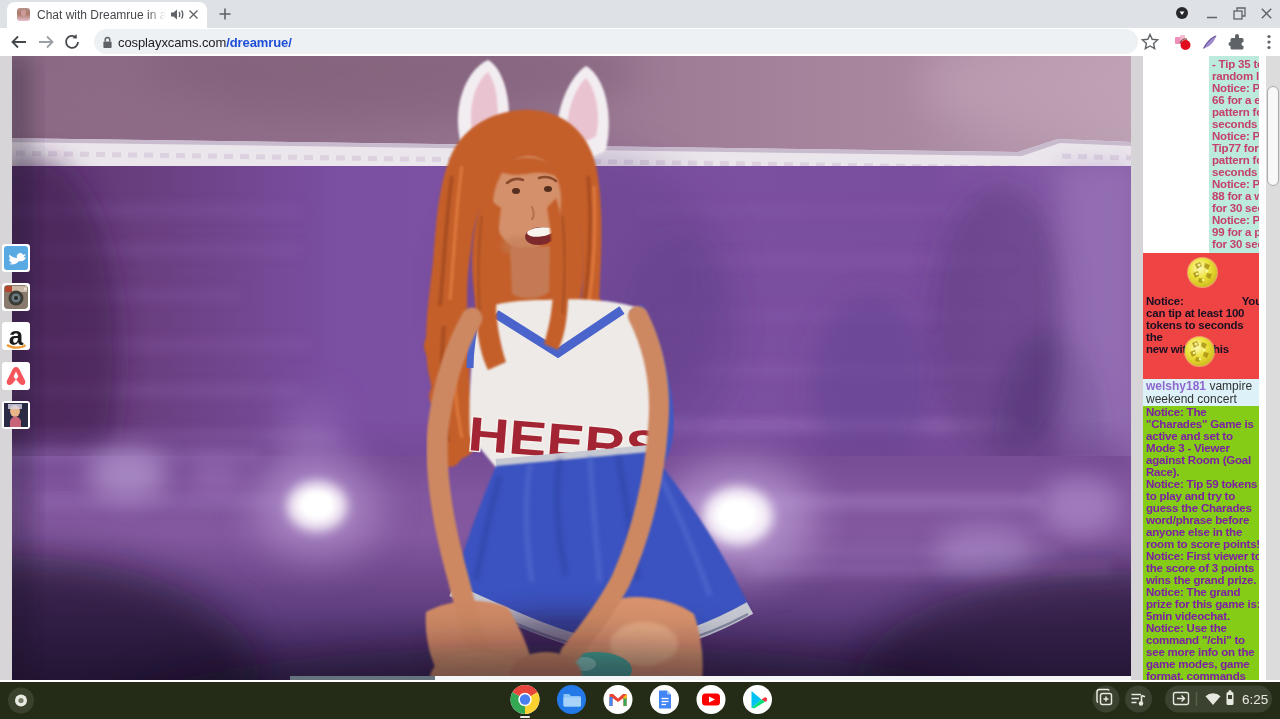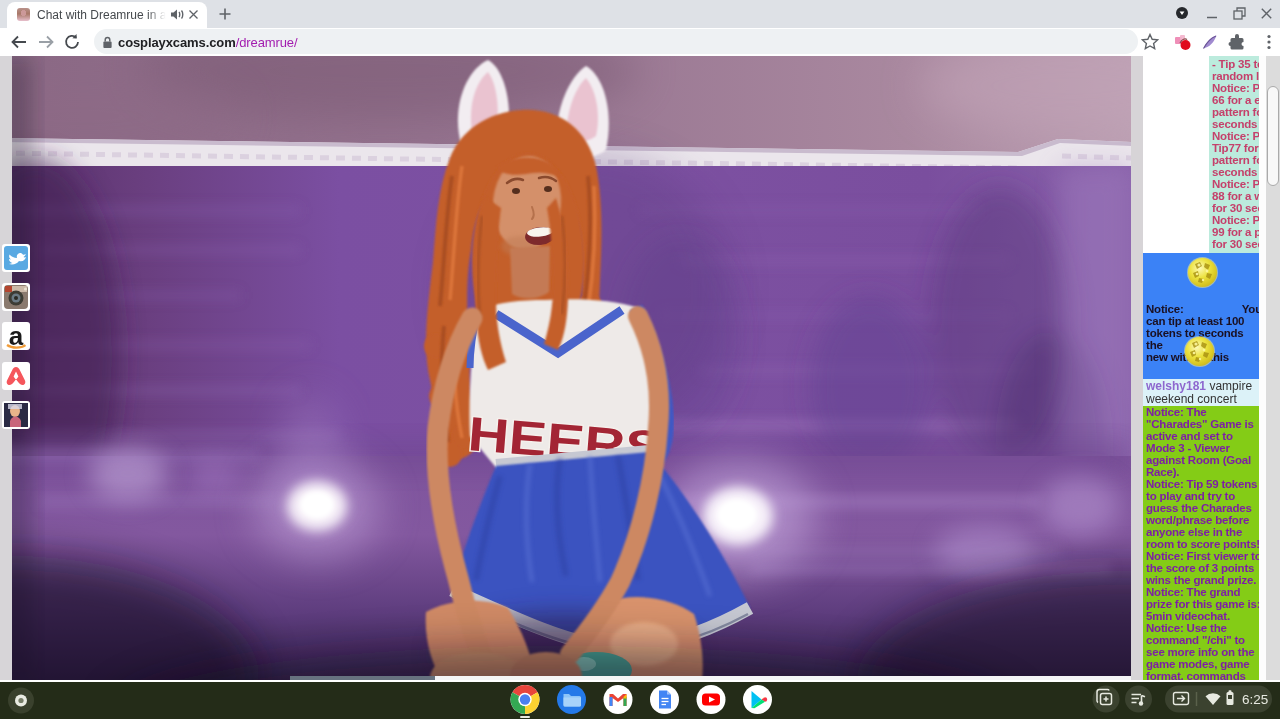--- a/index.html
+++ b/index.html
@@ -6,30 +6,30 @@
 
 #tabstrip{left:0;top:0;width:1280px;height:28px;background:#dee1e6;}
 #tab{left:7px;top:2px;width:200px;height:26px;background:#fff;border-radius:8px 8px 0 0;}
 #favicon{left:17px;top:8px;width:13px;height:13px;border-radius:3px;background:radial-gradient(circle at 50% 38%, #c99 0 3px, transparent 3px),linear-gradient(180deg,#b9918a 0%,#a87868 45%,#e7bfcc 100%);}
 #tabtitle{left:37px;top:8px;width:130px;height:14px;font-size:12px;color:#45494d;white-space:nowrap;overflow:hidden;}
 #tabfade{left:147px;top:7px;width:22px;height:16px;background:linear-gradient(90deg,rgba(255,255,255,0),#fff 85%);}
 
 #toolbar{left:0;top:28px;width:1280px;height:28px;background:#fff;}
 #omnibox{left:94px;top:29px;width:1044px;height:25px;border-radius:12.5px;background:#eef1f3;}
 #urltext{left:118px;top:35px;font-size:13px;color:#202124;letter-spacing:-0.1px;}
-#urltext .gray{color:#a21caf;}
+#urltext .gray{color:#1d4ed8;font-weight:bold;}
 
 #video{left:0;top:56px;width:1131px;height:624px;background:#7b57a4;}
 #leftbar{left:0;top:56px;width:12px;height:625px;background:#d7d5d8;}
 
 #gutter{left:1131px;top:56px;width:12px;height:626px;background:#d7d4d7;}
 #chatcol{left:1143px;top:56px;width:116px;height:626px;background:#fff;}
 .chattxt{font-weight:bold;font-size:11.5px;line-height:12px;letter-spacing:-0.2px;}
 #sec-teal{left:1209px;top:56px;width:116px;height:197px;background:#bcebdd;color:#c5406b;padding:2px 0 0 3px;}
-#sec-violet{left:1143px;top:253px;width:116px;height:126px;background:#3b82f6;color:#1a1022;padding:16px 0 0 3px;}
+#sec-violet{left:1143px;top:253px;width:116px;height:126px;background:#ef4444;color:#1a1022;padding:8px 0 0 3px;}
 #sec-blue{left:1143px;top:379px;width:116px;height:27px;background:#dcf2f8;color:#333;padding:1px 0 0 3px;font-weight:normal;font-size:12px;line-height:13px;}
 #sec-pink{left:1143px;top:406px;width:116px;height:276px;background:#84cc16;color:#7d1fa5;padding:0 0 0 3px;}
 #rsb-gap{left:1259px;top:56px;width:7px;height:626px;background:#fdfdfd;}
 #rsb-track{left:1266px;top:56px;width:14px;height:626px;background:#dcdcdc;}
 #rsb-thumb{left:1267px;top:86px;width:12px;height:100px;background:#f8f8f8;border:1px solid #aaa;border-radius:6px;box-sizing:border-box;}
 
 #hsb-white{left:435px;top:676px;width:696px;height:5px;background:#f4f5f6;}
 #hsb-thumb{left:290px;top:676px;width:145px;height:5px;background:#67727f;}
 #botline{left:0;top:680px;width:1280px;height:2px;background:#fff;}
 
@@ -75,21 +75,21 @@
   </svg>
   <svg class="abs" style="left:63px;top:33px;" width="18" height="18" viewBox="0 0 18 18">
     <path d="M15,9 A6,6 0 1 1 13.2,4.6" stroke="#45494e" stroke-width="1.8" fill="none"></path>
     <path d="M13.5,1 L13.8,5.4 L9.4,5.2 Z" fill="#45494e"></path>
   </svg>
   <div class="abs" id="omnibox"></div>
   <svg class="abs" style="left:102px;top:36px;" width="11" height="13" viewBox="0 0 12 14">
     <rect x="1.5" y="6" width="9" height="7" rx="1" fill="#5f6368"></rect>
     <path d="M3.5,6 L3.5,4 A2.5,2.5 0 0 1 8.5,4 L8.5,6" stroke="#5f6368" stroke-width="1.6" fill="none"></path>
   </svg>
-  <div class="abs" id="urltext"><b style="font-weight:bold;color:#202124">cosplayxcams.com</b><span class="gray">/dreamrue/</span></div>
+  <div class="abs" id="urltext"><b style="font-weight:normal;color:#202124">cosplayxcams.com</b><span class="gray">/dreamrue/</span></div>
   <svg class="abs" style="left:1141px;top:33px;" width="18" height="18" viewBox="0 0 18 18">
     <path d="M9,1.5 L11.2,6.3 L16.5,6.9 L12.6,10.4 L13.7,15.6 L9,13 L4.3,15.6 L5.4,10.4 L1.5,6.9 L6.8,6.3 Z" fill="none" stroke="#5f6368" stroke-width="1.4"></path>
   </svg>
   <svg class="abs" style="left:1174px;top:34px;" width="18" height="17" viewBox="0 0 18 17">
     <rect x="1" y="3" width="7" height="7" rx="1" fill="#ef8fb8"></rect>
     <rect x="6" y="1" width="5" height="5" rx="1" fill="#f3b2cb" opacity="0.9"></rect>
     <circle cx="11.5" cy="11" r="5" fill="#e00b1c"></circle>
     <path d="M6,9 C8,5 11,4 13,5.5" stroke="#8a4a4a" stroke-width="1.2" fill="none"></path>
   </svg>
   <svg class="abs" style="left:1201px;top:33px;" width="18" height="18" viewBox="0 0 18 18">

